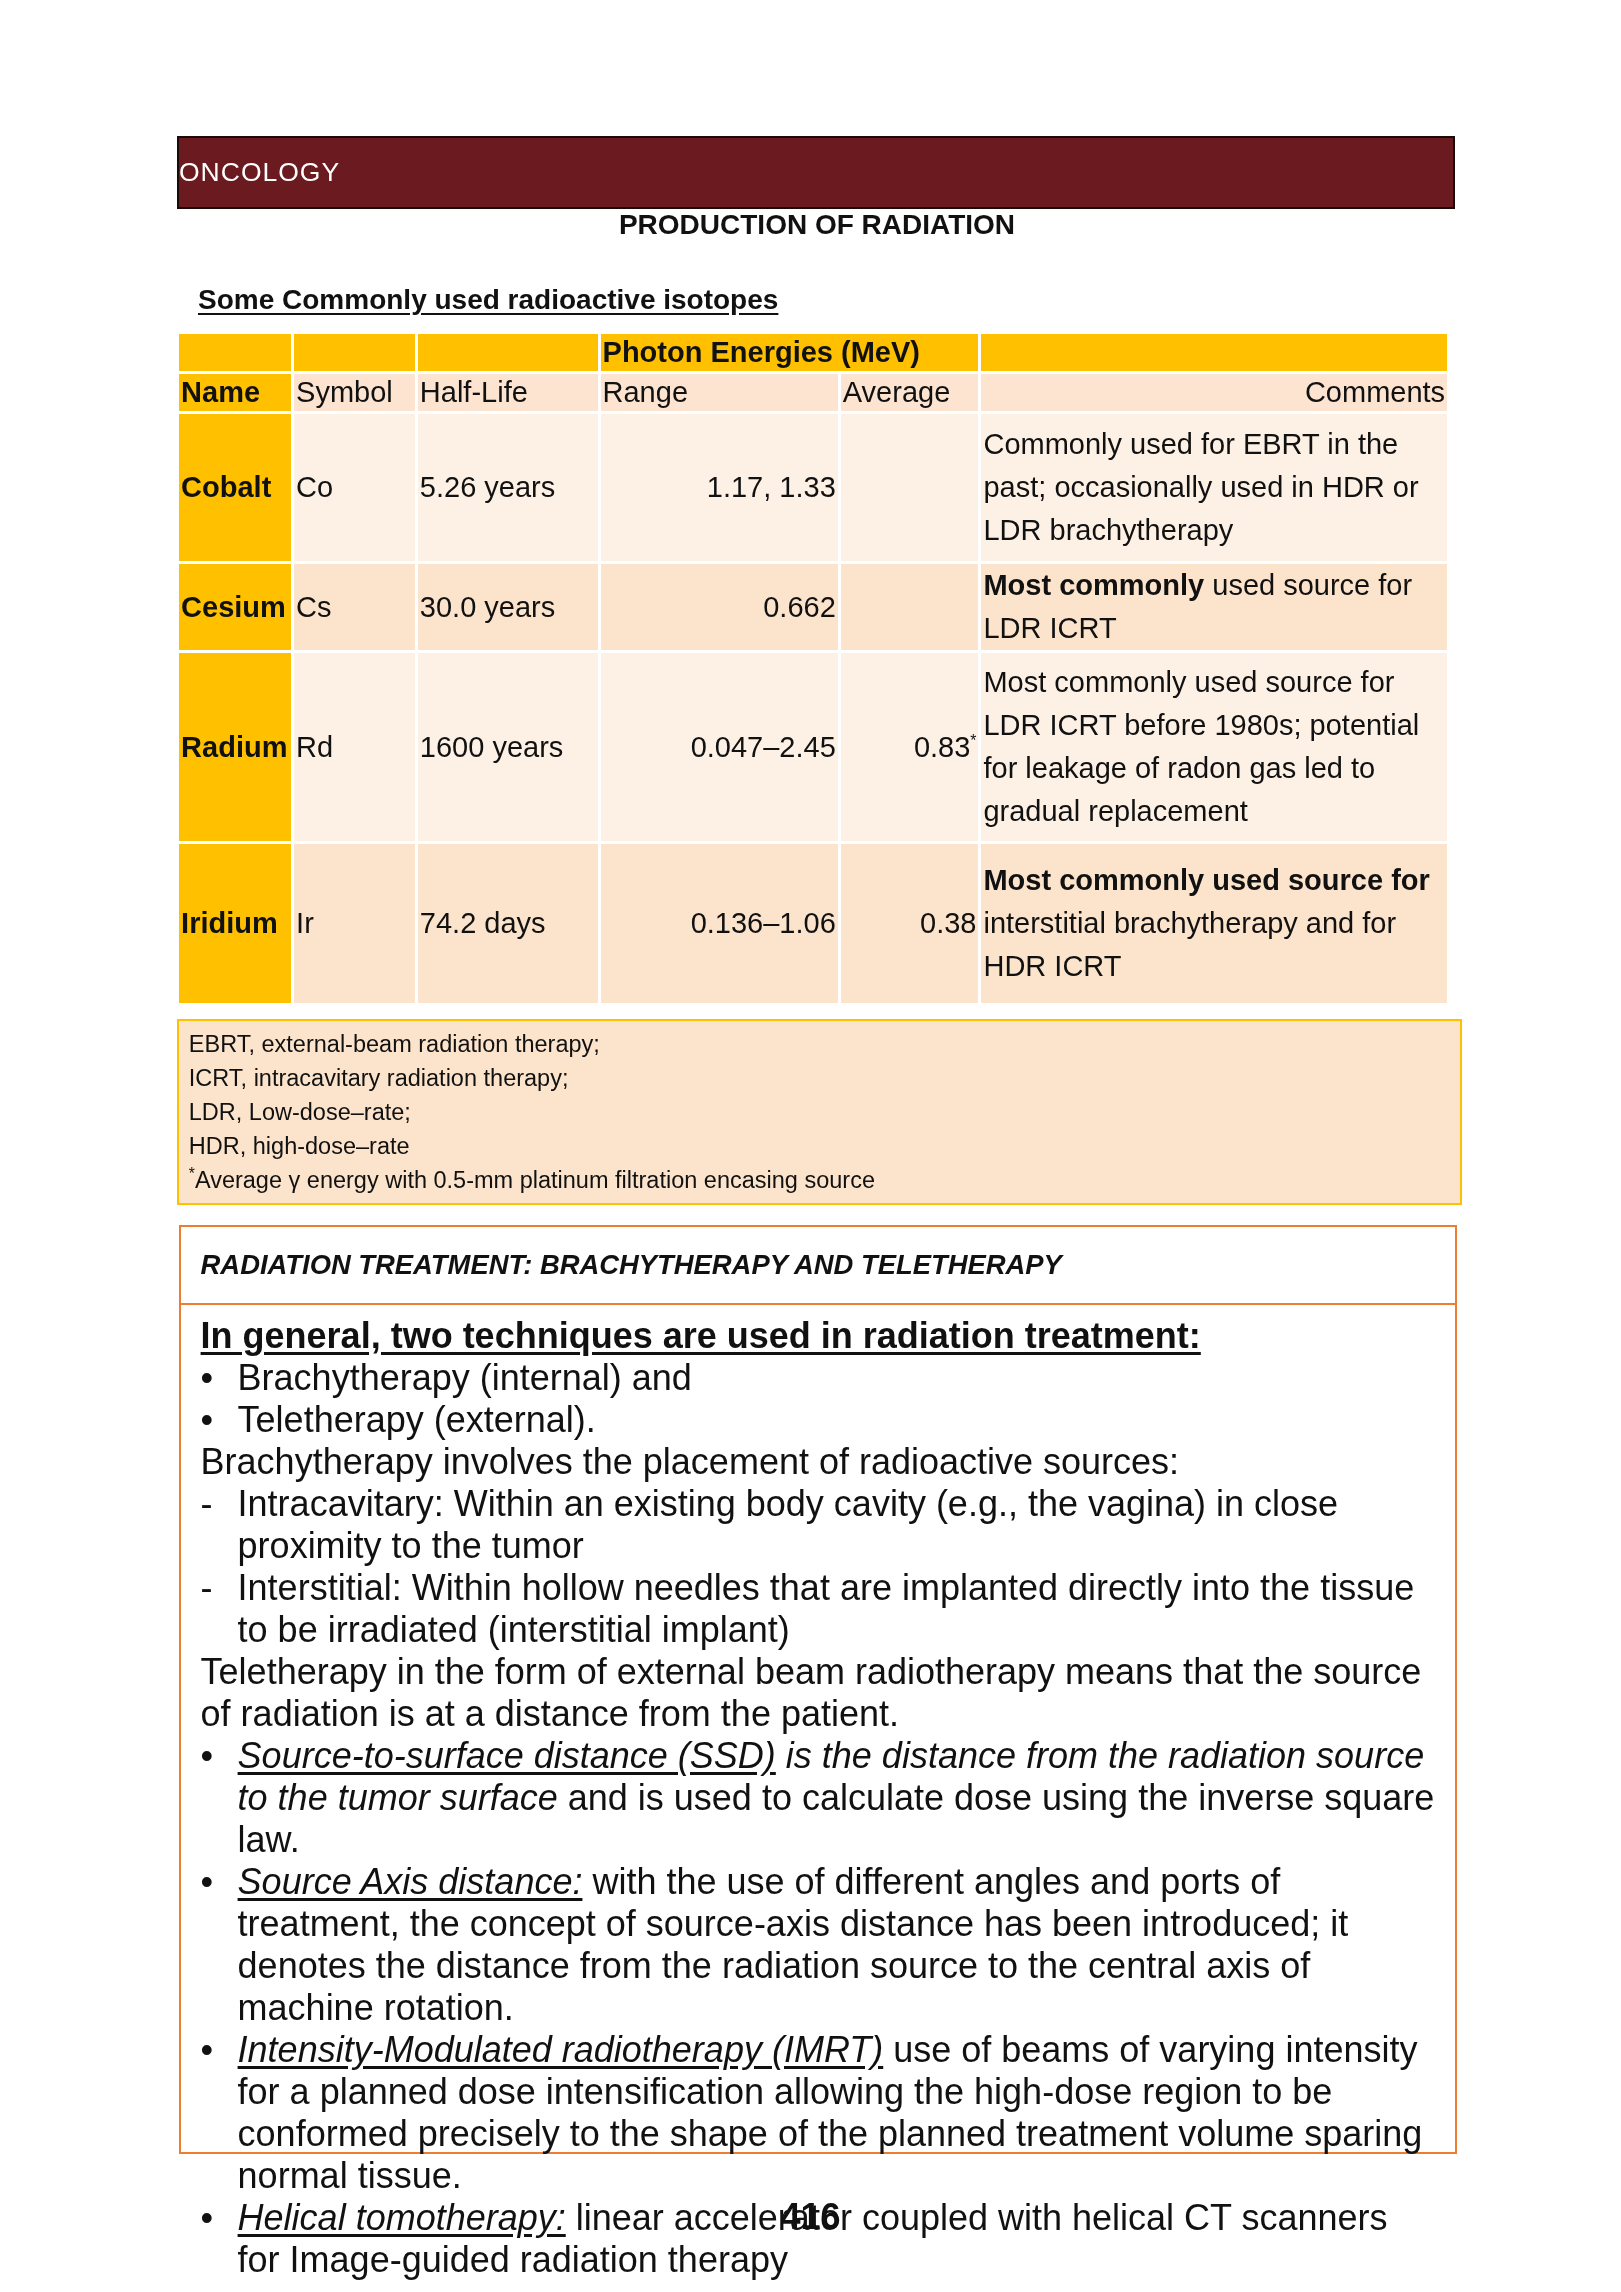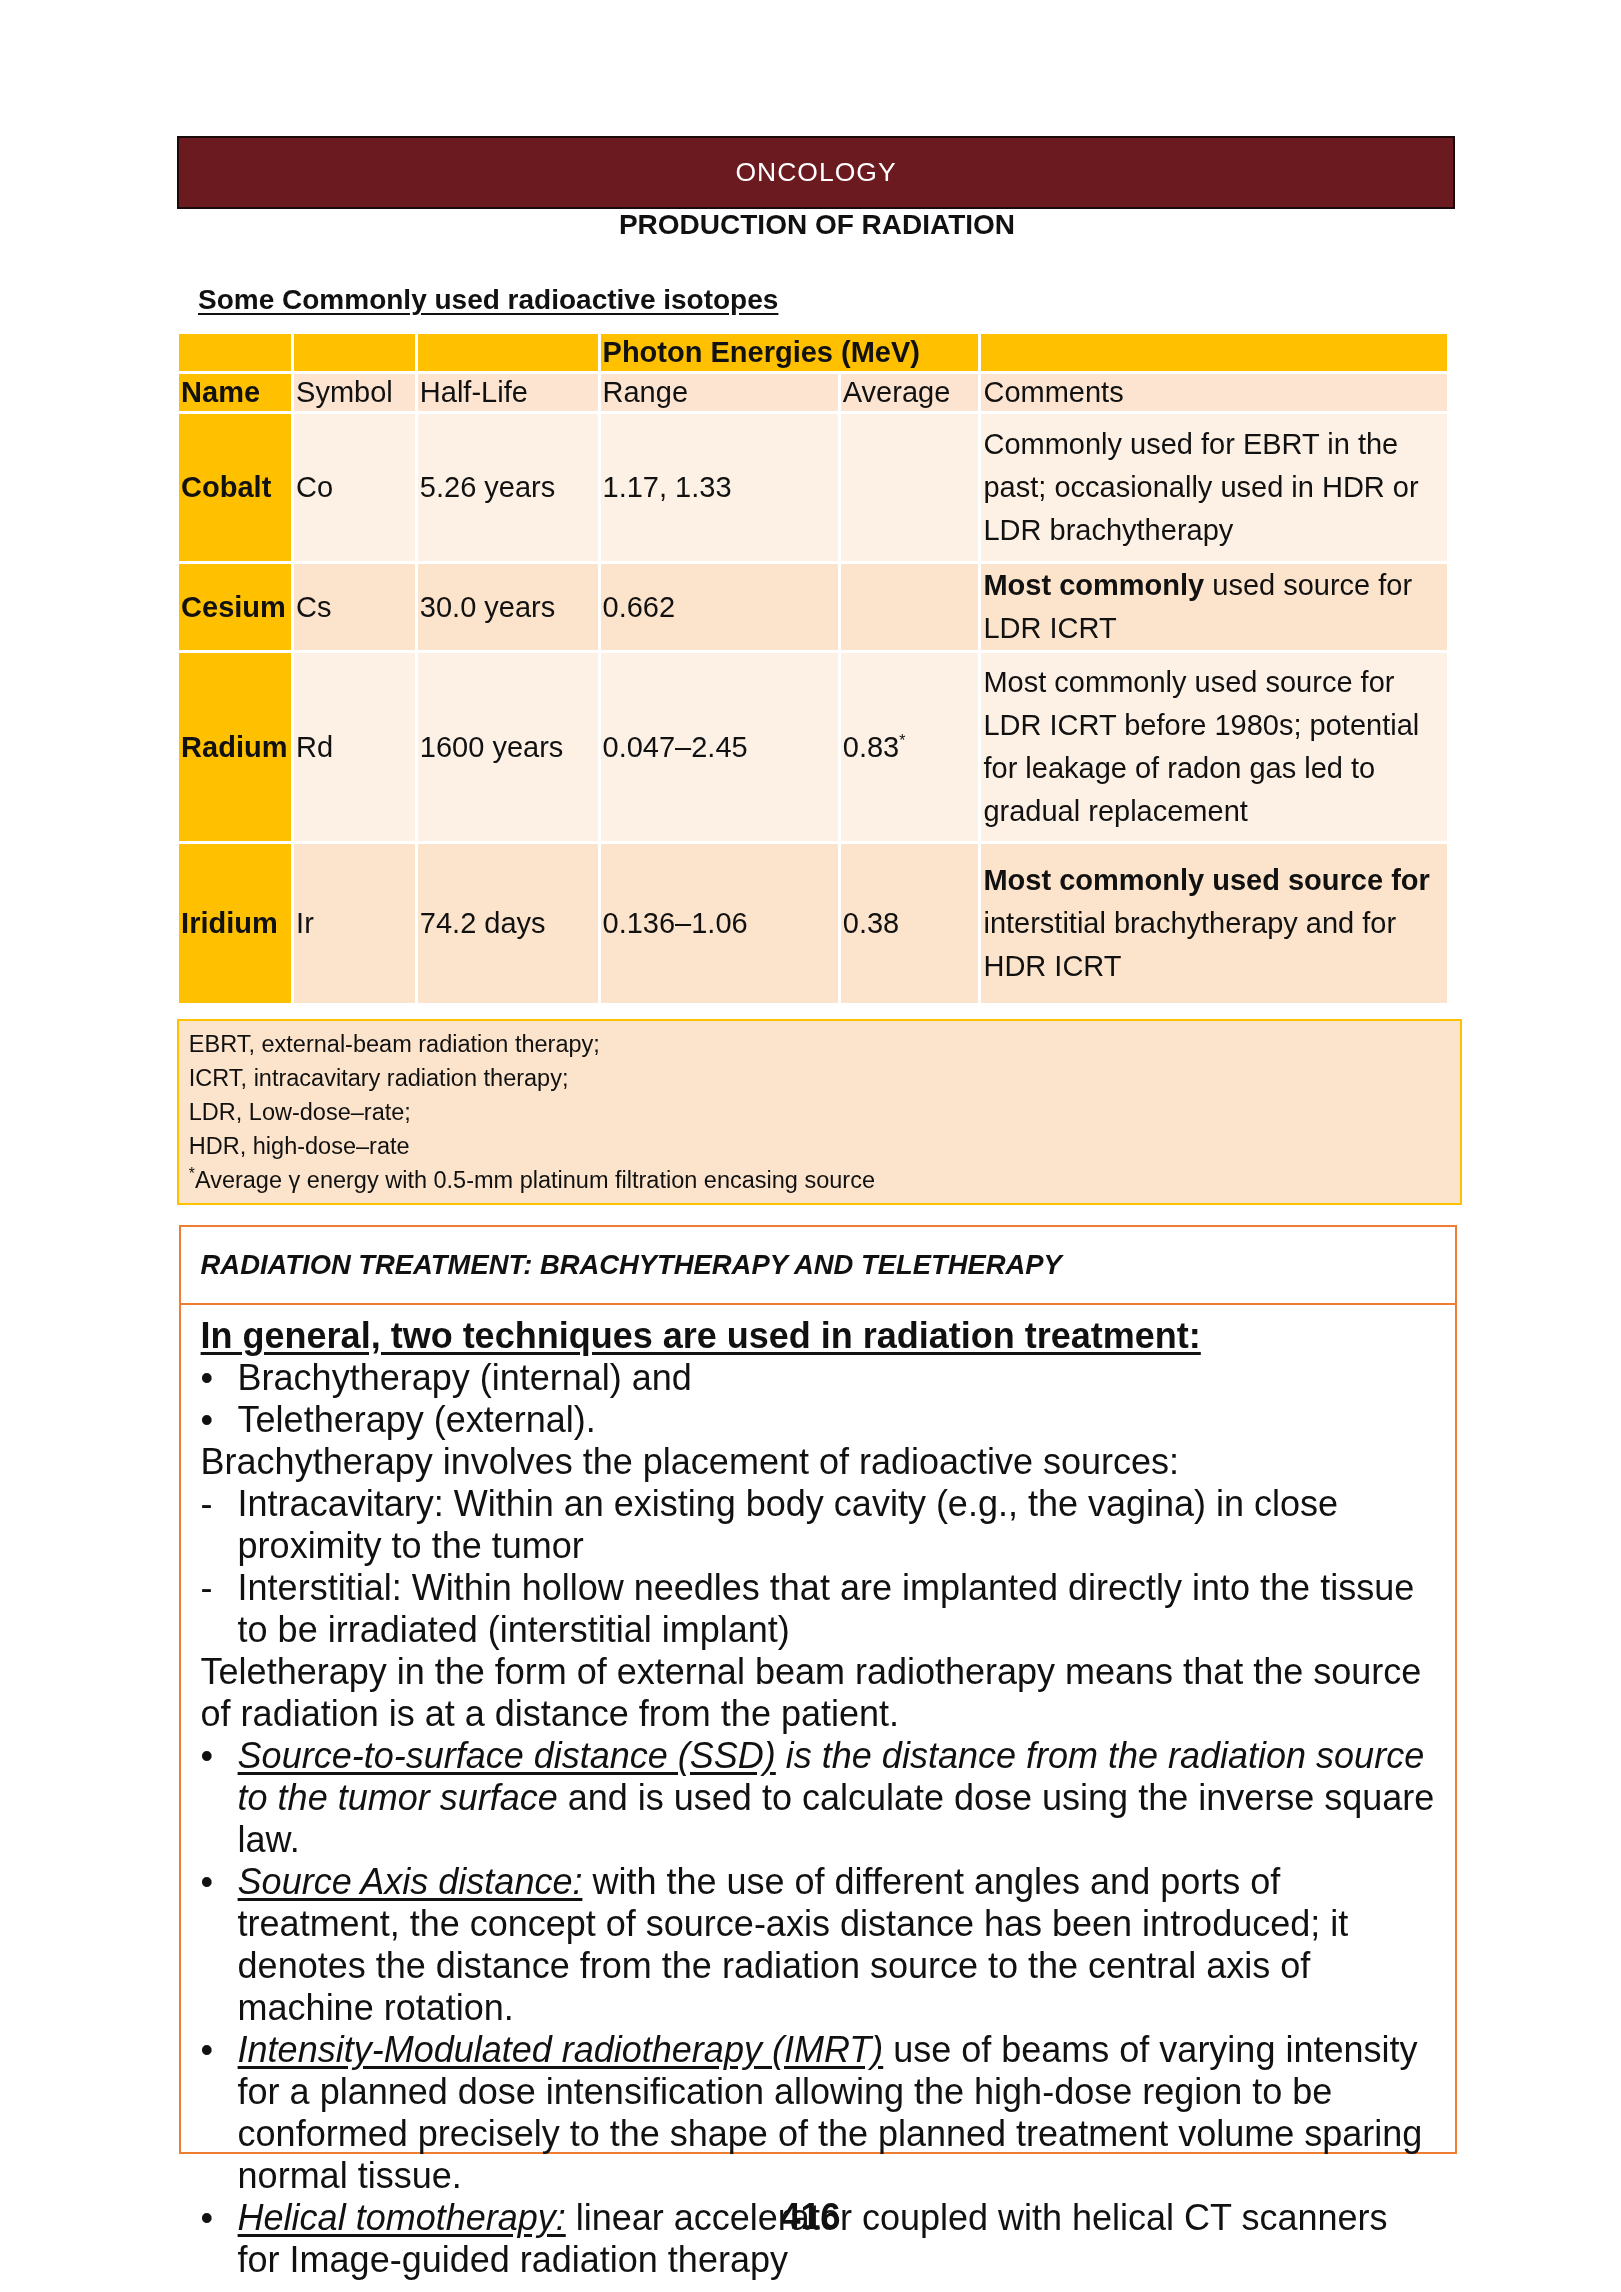--- a/index.html
+++ b/index.html
@@ -1,38 +1,38 @@
 <!DOCTYPE html>
 <html><head>
 <meta charset="utf-8">
 <style>
   html, body { margin: 0; padding: 0; background: #ffffff; }
   body { width: 1621px; height: 2293px; position: relative; font-family: "Liberation Sans", "DejaVu Sans", sans-serif; color: #111; }
   .page { position: absolute; left: 0; top: 0; width: 1621px; height: 2293px; }
 
-  .banner { position: absolute; left: 177px; top: 136px; width: 1274px; height: 69px; background: #6b1a20; border: 2.9px solid #1a0a0a; display: flex; align-items: center; justify-content: center; color: #ffffff; font-size: 26.5px; letter-spacing: 1px; font-weight: 400; }
+  .banner { position: absolute; left: 177px; top: 136px; width: 1274px; height: 69px; background: #6b1a20; border: 2.9px solid #1a0a0a; display: flex; align-items: center; color: #ffffff; font-size: 26.5px; letter-spacing: 1px; font-weight: 400; }
 
   .section-title { position: absolute; left: 177px; top: 209px; width: 1280px; text-align: center; font-weight: bold; font-size: 28px; }
   .sub-title { position: absolute; left: 198px; top: 284px; font-weight: bold; font-size: 28px; text-decoration: underline; text-underline-offset: 3.9px; }
 
   .iso-table { position: absolute; left: 180px; top: 331px; width: 1274px; border-collapse: separate; border-spacing: 3.9px 3.9px; margin-left: -3.9px; font-size: 29px; }
   .iso-table td { padding: 0 2px; vertical-align: middle; line-height: 43px; }
   .c-name { width: 108px; }
   .c-sym { width: 117px; }
   .c-half { width: 177px; }
   .c-range { width: 235px; }
   .c-avg { width: 134px; }
   .c-com { width: 465px; }
 
   .gold { background: #ffc000; }
   .hdr2 { background: #fce4d0; }
   .row-light { background: #fdf1e6; }
   .row-dark { background: #fce4cc; }
   .name-cell { background: #ffc000; font-weight: bold; }
-  .center { text-align: left; }
+  .center { text-align: right; }
   .b { font-weight: bold; }
   .iso-table tr.top-hdr td { height: 37px; line-height: 37px; }
   .iso-table tr.col-hdr td { height: 37px; line-height: 37px; }
   sup { font-size: 15.7px; vertical-align: super; line-height: 0; }
 
   .legend { position: absolute; left: 177px; top: 1019px; width: 1266px; height: 176px; background: #fce4cc; border: 2.9px solid #ffc000; padding: 5.9px 4.9px 0 9.8px; font-size: 23.5px; line-height: 34px; }
   .legend div { white-space: nowrap; }
 
   .treat-box { position: absolute; left: 179px; top: 1225px; width: 1274px; height: 925px; border: 2.9px solid #ed7d31; }
   .treat-head { height: 76px; border-bottom: 2.9px solid #ed7d31; display: flex; align-items: center; padding-left: 19.6px; font-weight: bold; font-style: italic; font-size: 27.4px; }

